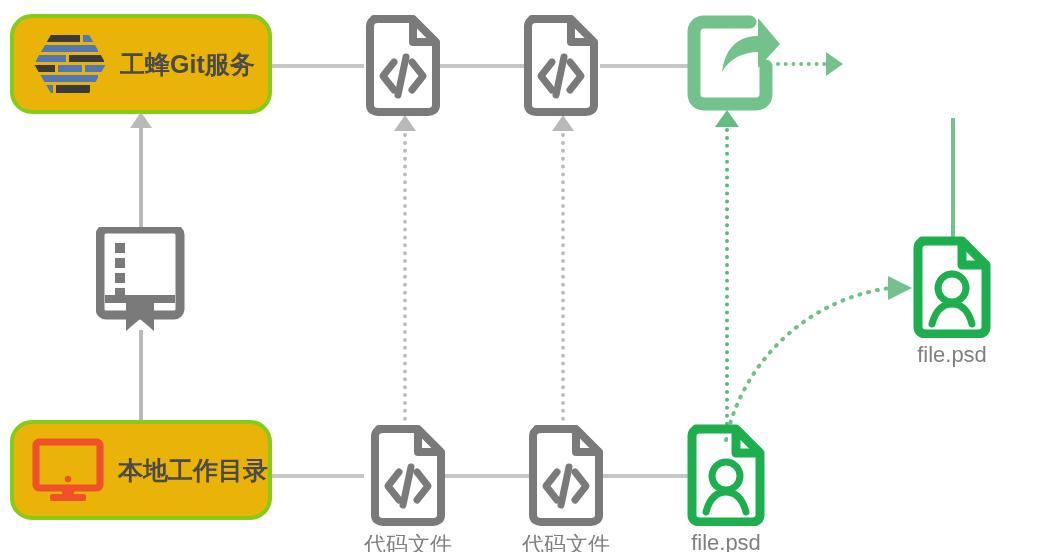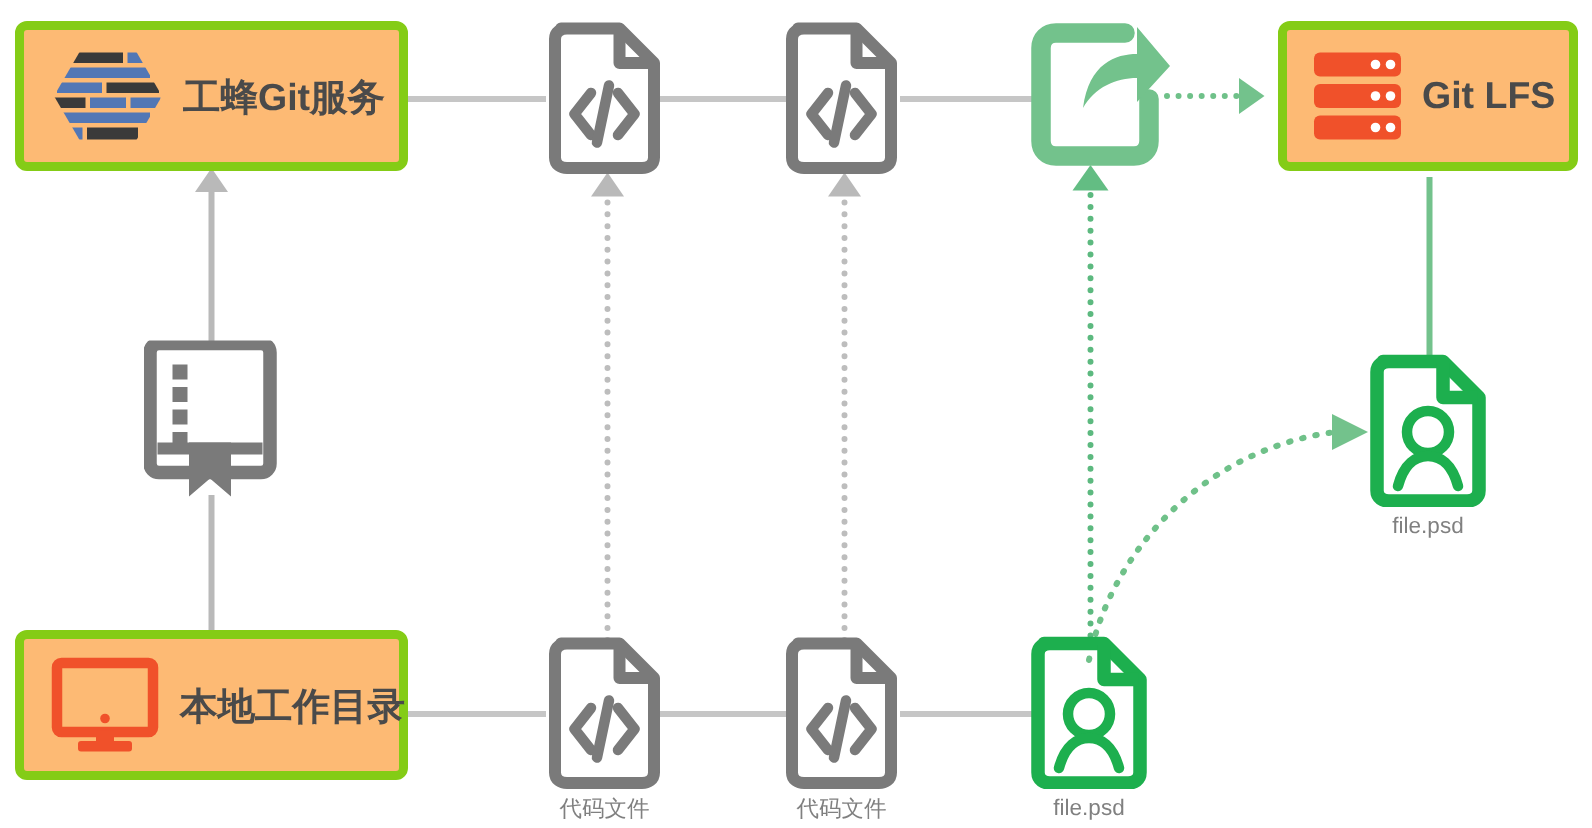--- a/index.html
+++ b/index.html
@@ -16,23 +16,23 @@
     height: 552px;
     background: #ffffff;
     overflow: hidden;
   }
   .abs { position: absolute; }
 
   
   .node-box {
     position: absolute;
     box-sizing: border-box;
-    border: 6px solid #84cc16;
-    border-radius: 8px;
-    background: #fdba74;
+    border: 4px solid #84cc16;
+    border-radius: 22px;
+    background: #eab308;
     display: flex;
     align-items: center;
     justify-content: flex-start;
     padding-left: 18px;
   }
   .node-box .node-label {
     font-size: 25px;
     font-weight: bold;
     color: #4a4a4a;
     letter-spacing: 0px;
@@ -48,21 +48,21 @@
 
   
   .file-node {
     position: absolute;
     display: flex;
     flex-direction: column;
     align-items: center;
   }
   .file-caption {
     margin-top: 4px;
-    font-size: 15px;
+    font-size: 22px;
     color: #808080;
     white-space: nowrap;
     text-align: center;
   }
 
   
   .conn-h {
     position: absolute;
     height: 4px;
     background: #c6c6c6;
@@ -191,36 +191,20 @@
           <rect x="53" y="34" width="20" height="7" fill="#5277b5"></rect>
           <rect x="6" y="44" width="60" height="7" fill="#5277b5"></rect>
           <rect x="14" y="54" width="7" height="8" fill="#5277b5"></rect>
           <rect x="24" y="54" width="34" height="8" fill="#3a3a3a"></rect>
         </g>
       </svg>
     </div>
     <span class="node-label">工蜂Git服务</span>
   </div>
 
-  <div class="node-box" style="left:852px; top:14px; width:200px; height:100px; padding-left:16px;">
-    <div class="node-icon">
-      <svg width="62" height="66" viewBox="0 0 62 66">
-        <rect x="2" y="4" width="58" height="16" rx="4" fill="#f0512a"></rect>
-        <rect x="2" y="25" width="58" height="16" rx="4" fill="#f0512a"></rect>
-        <rect x="2" y="46" width="58" height="16" rx="4" fill="#f0512a"></rect>
-        <circle cx="43" cy="12" r="3.2" fill="#ffffff"></circle>
-        <circle cx="53" cy="12" r="3.2" fill="#ffffff"></circle>
-        <circle cx="43" cy="33" r="3.2" fill="#ffffff"></circle>
-        <circle cx="53" cy="33" r="3.2" fill="#ffffff"></circle>
-        <circle cx="43" cy="54" r="3.2" fill="#ffffff"></circle>
-        <circle cx="53" cy="54" r="3.2" fill="#ffffff"></circle>
-      </svg>
-    </div>
-    <span class="node-label">Git LFS</span>
-  </div>
 
   <div class="node-box" style="left:10px; top:420px; width:262px; height:100px;align-items:center;">
     <div class="node-icon">
       <svg width="74" height="66" viewBox="0 0 74 66">
         <rect x="4" y="5" width="64" height="46" rx="3" fill="none" stroke="#f0512a" stroke-width="7"></rect>
         <circle cx="36" cy="42" r="3.2" fill="#f0512a"></circle>
         <rect x="30" y="50" width="12" height="9" fill="#f0512a"></rect>
         <rect x="18" y="57" width="36" height="7" rx="2" fill="#f0512a"></rect>
       </svg>
     </div>

